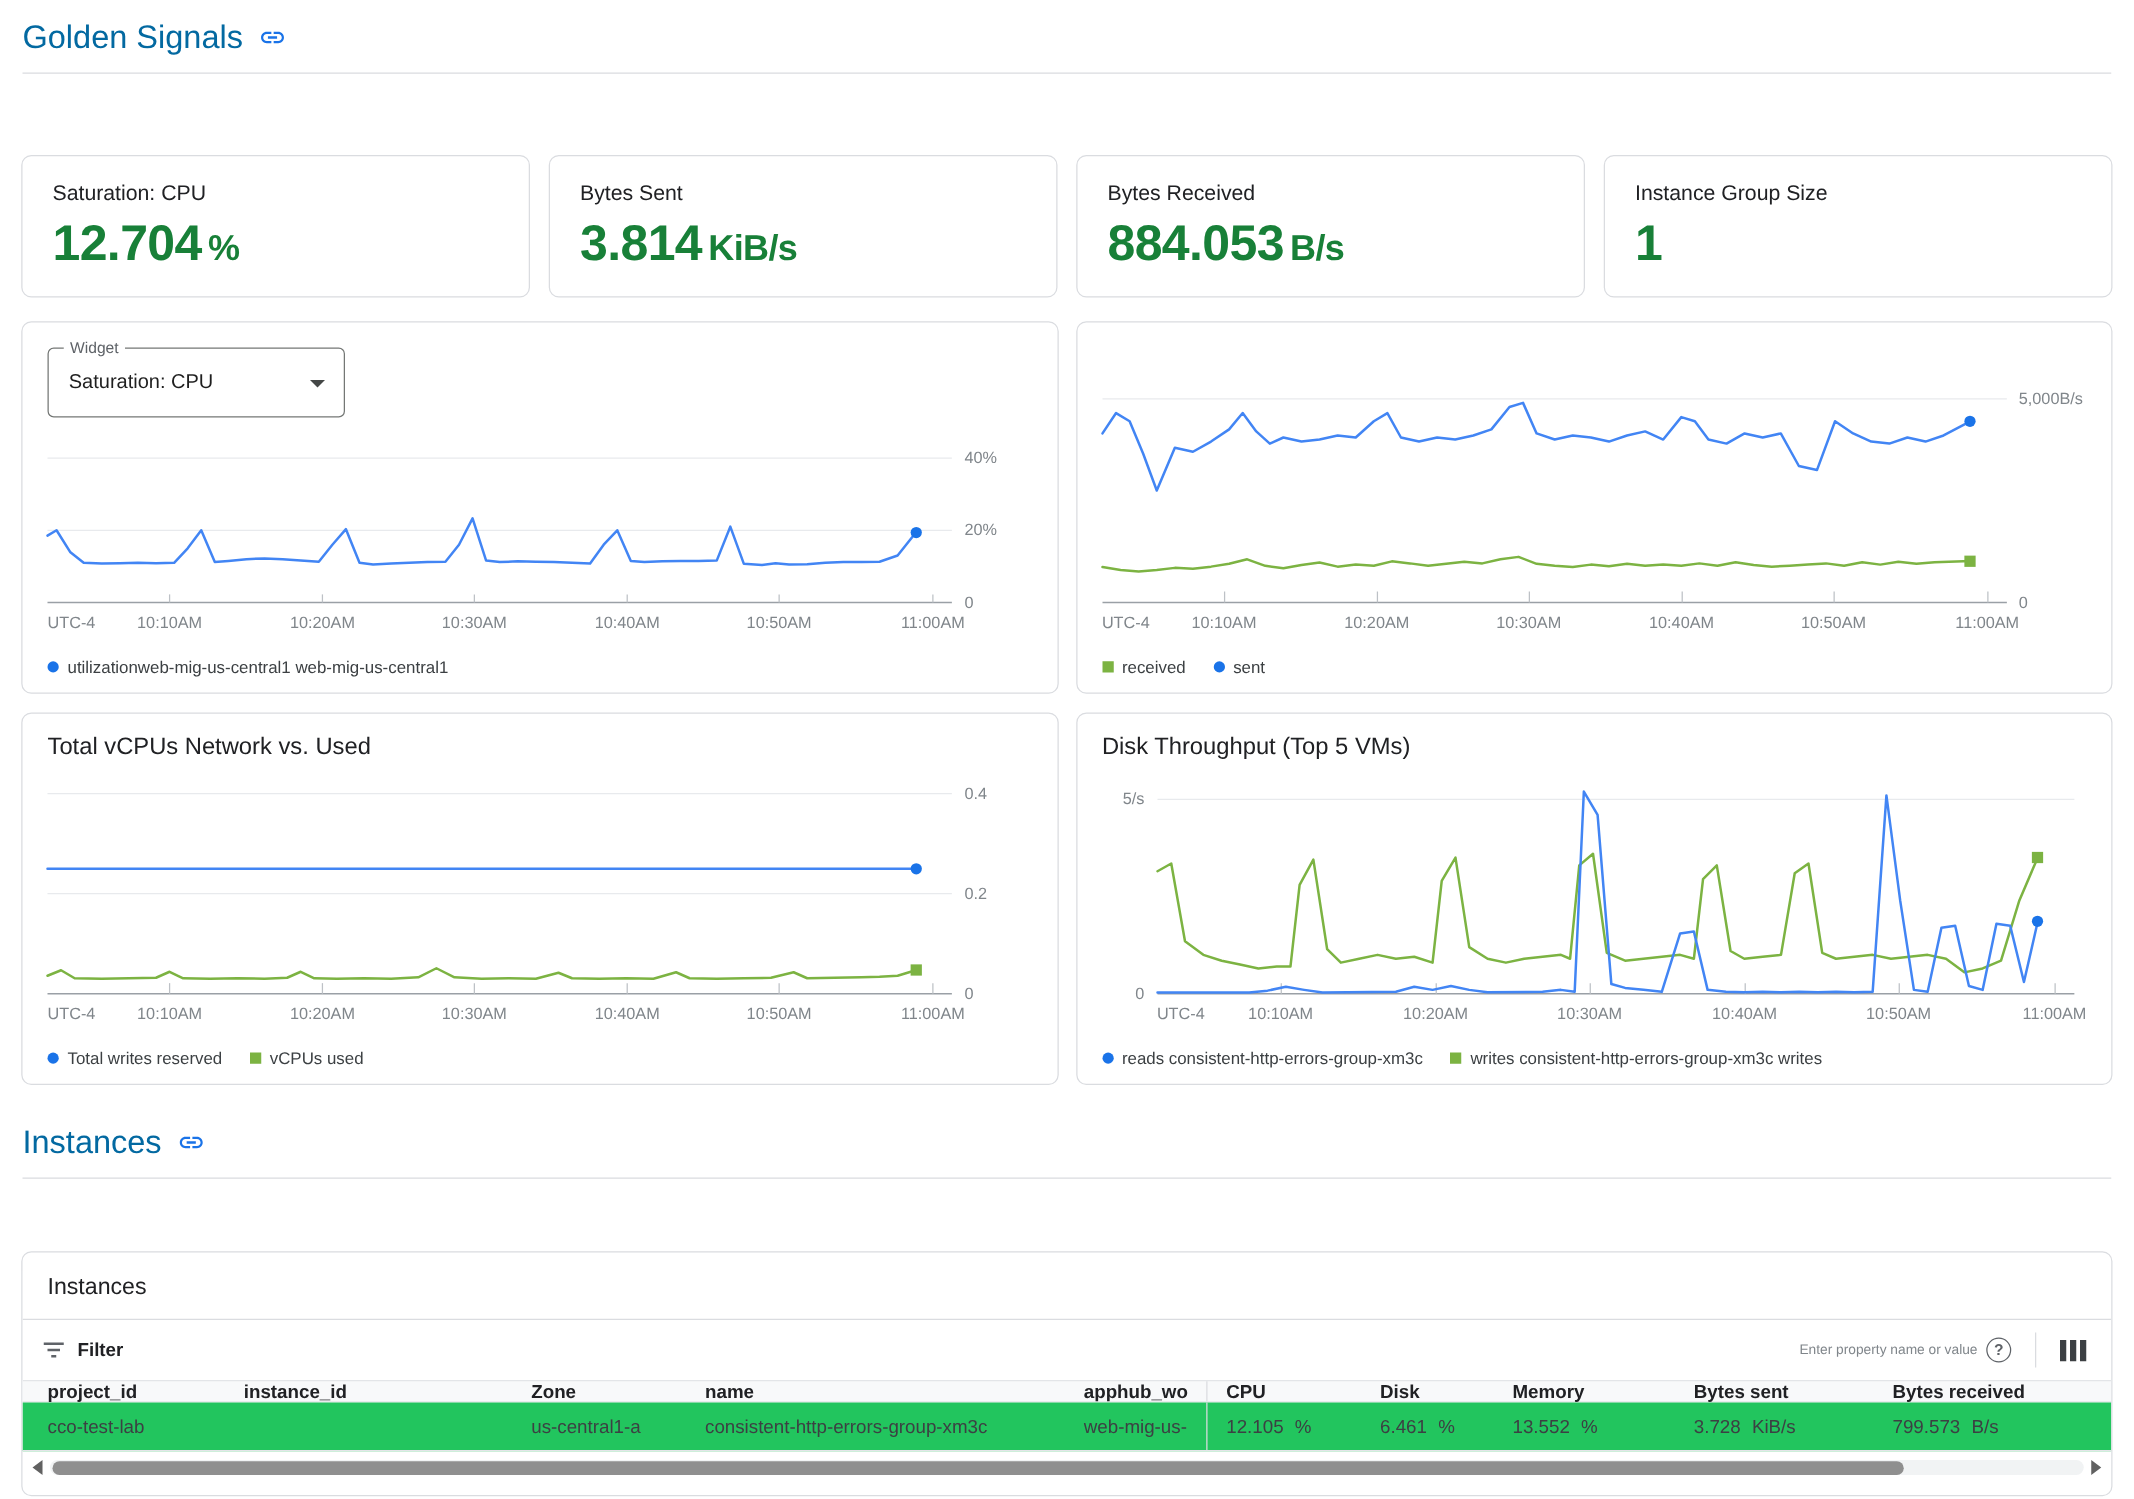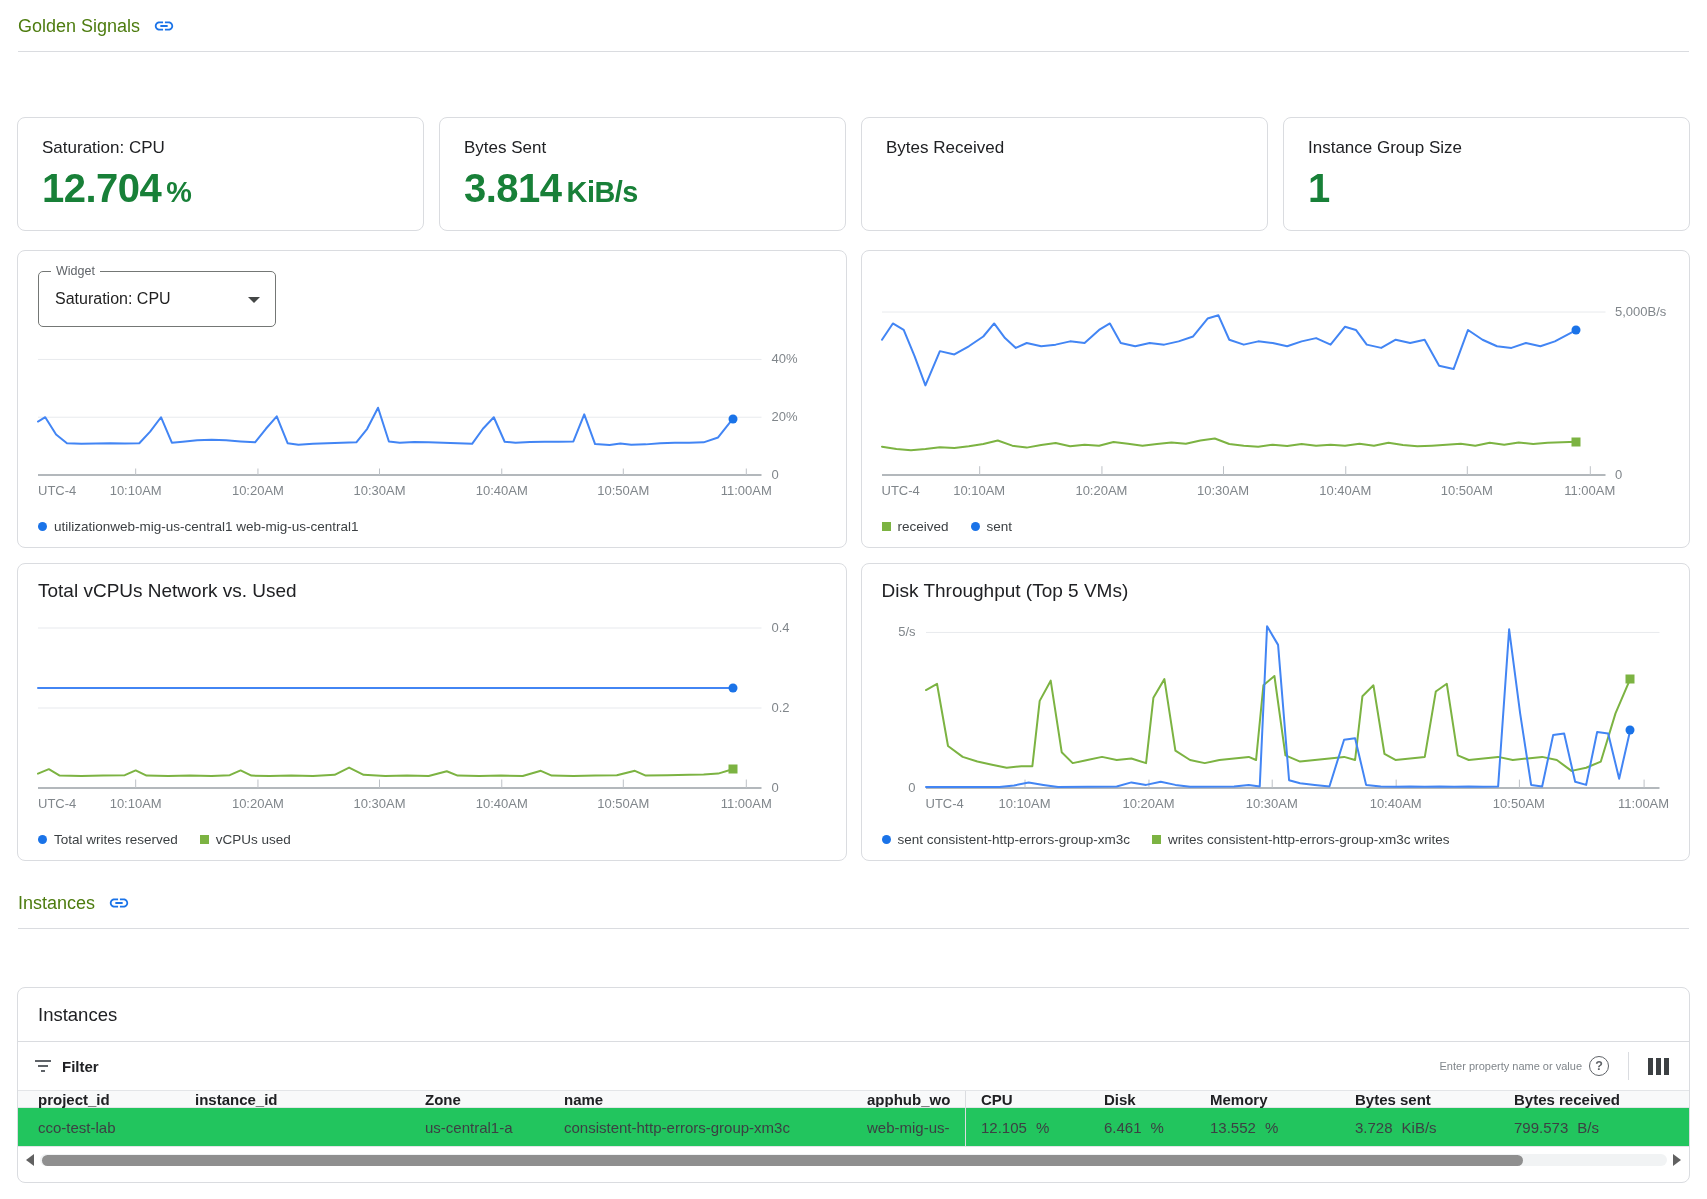--- a/index.html
+++ b/index.html
@@ -2,21 +2,21 @@
 <html><head>
 <meta charset="utf-8">
 <style>
   * { box-sizing: border-box; margin: 0; padding: 0; }
   html,body { width:1707px; height:1199px; background:#fff; overflow:hidden;
     font-family:"Liberation Sans","DejaVu Sans",sans-serif; color:#202124; }
 
   
   .section-head { padding:14px 18px 0 18px; }
   .section-title-row { display:flex; align-items:center; gap:12px; }
-  .section-title { font-size:18px; font-weight:400; color:#4d7c0f;text-align:right; }
+  .section-title { font-size:26px; font-weight:400; color:#0369a1;text-align:right; }
   .link-btn { display:inline-flex; width:24px; height:24px; align-items:center; justify-content:center; cursor:pointer; }
   .section-divider { border:none; border-top:1px solid #dadce0; margin-top:13px; }
 
   
   .scorecards { display:flex; gap:15px; margin:65px 17px 0 17px; }
   .scorecard { flex:1; height:114px; border:1px solid #dadce0; border-radius:8px; padding:20px 24px; background:#fff; }
   .sc-label { font-size:17px; color:#202124; }
   .sc-value { margin-top:8px; font-size:40px; font-weight:600; color:#188038; letter-spacing:-0.5px; }
   .sc-unit { font-size:0.72em; margin-left:5px; font-weight:600; }
 
@@ -116,20 +116,21 @@
   <div class="scorecard">
     <div class="sc-label">Saturation: CPU</div>
     <div class="sc-value"><span>12.704</span><span class="sc-unit">%</span></div>
   </div>
   <div class="scorecard">
     <div class="sc-label">Bytes Sent</div>
     <div class="sc-value"><span>3.814</span><span class="sc-unit">KiB/s</span></div>
   </div>
   <div class="scorecard">
     <div class="sc-label">Bytes Received</div>
+    <div class="sc-value"><span>884.053</span><span class="sc-unit">B/s</span></div>
   </div>
   <div class="scorecard">
     <div class="sc-label">Instance Group Size</div>
     <div class="sc-value"><span>1</span></div>
   </div>
 </div>
 
 <div class="charts-row r1">
   <div class="chart-card">
     <div class="widget-select">
@@ -290,21 +291,21 @@
             <span class="xlabel" style="left: 47.2%;">10:30AM</span>
             <span class="xlabel" style="left: 64.1%;">10:40AM</span>
             <span class="xlabel" style="left: 80.9%;">10:50AM</span>
             <span class="xlabel" style="left: 97.9%;">11:00AM</span>
           </div>
         </div>
       </div>
     <div class="legend">
         <span class="legend-item">
           <span class="lmark circle" style="background: rgb(26, 115, 232);"></span>
-          <span class="ltext">sent consistent-http-errors-group-xm3c</span>
+          <span class="ltext">reads consistent-http-errors-group-xm3c</span>
         </span>
         <span class="legend-item">
           <span class="lmark square" style="background: rgb(124, 179, 66);"></span>
           <span class="ltext">writes consistent-http-errors-group-xm3c writes</span>
         </span>
       </div>
   </div>
 </div>
 
 <div class="section-head instances-head">

